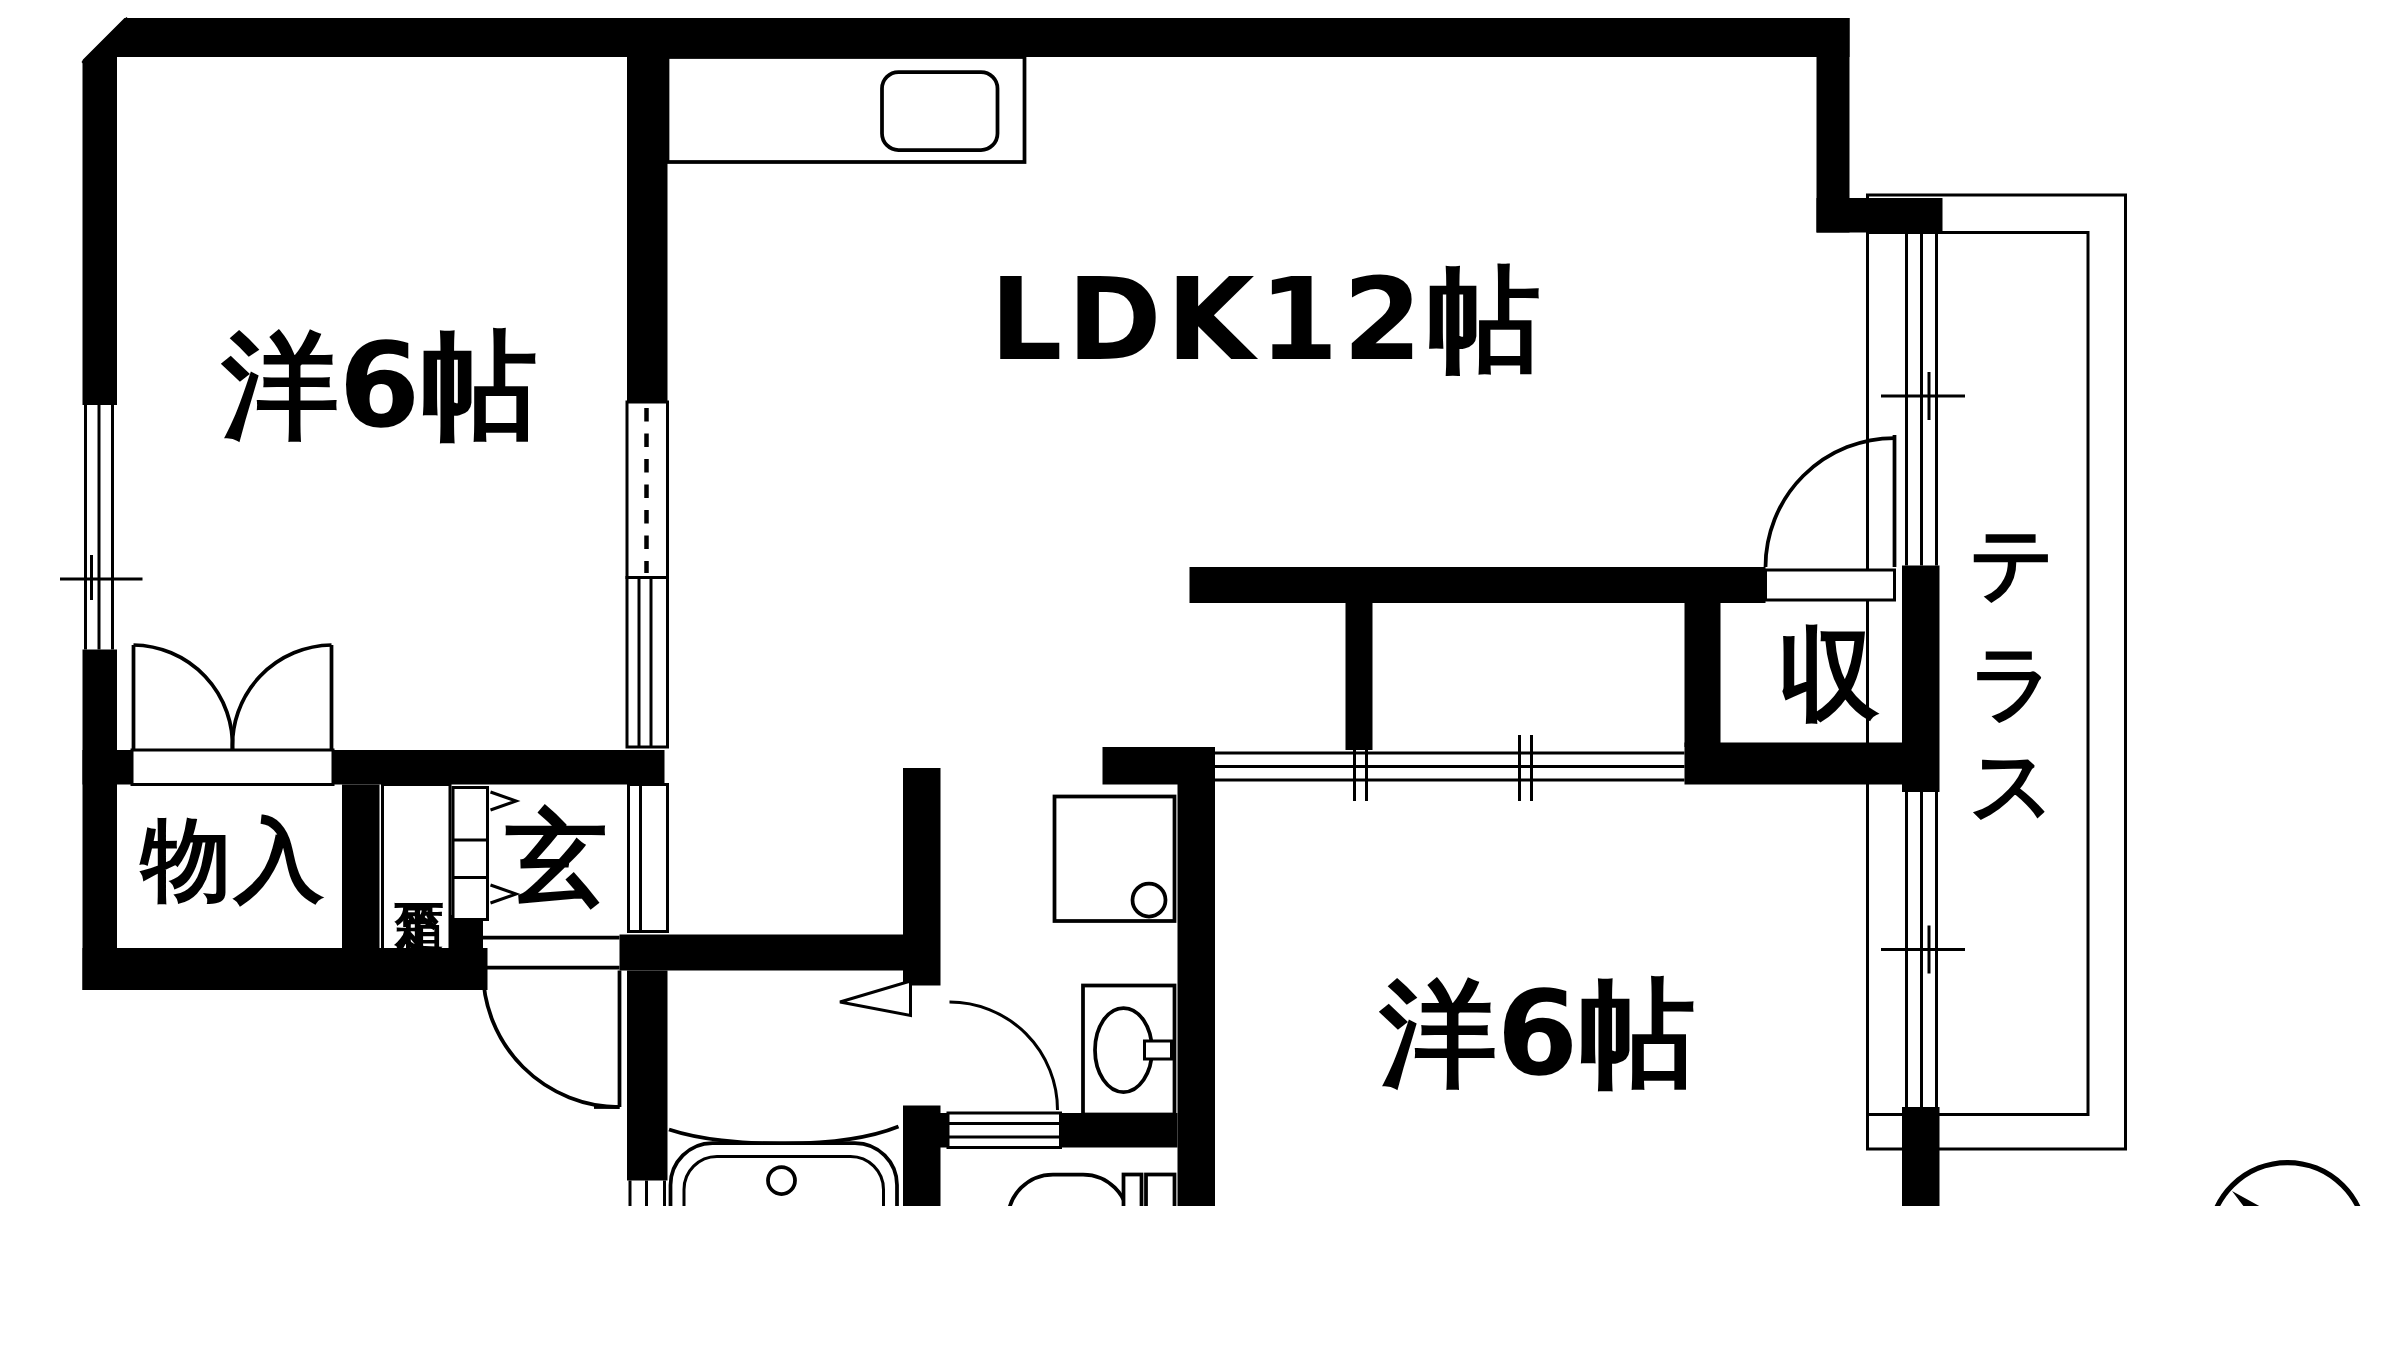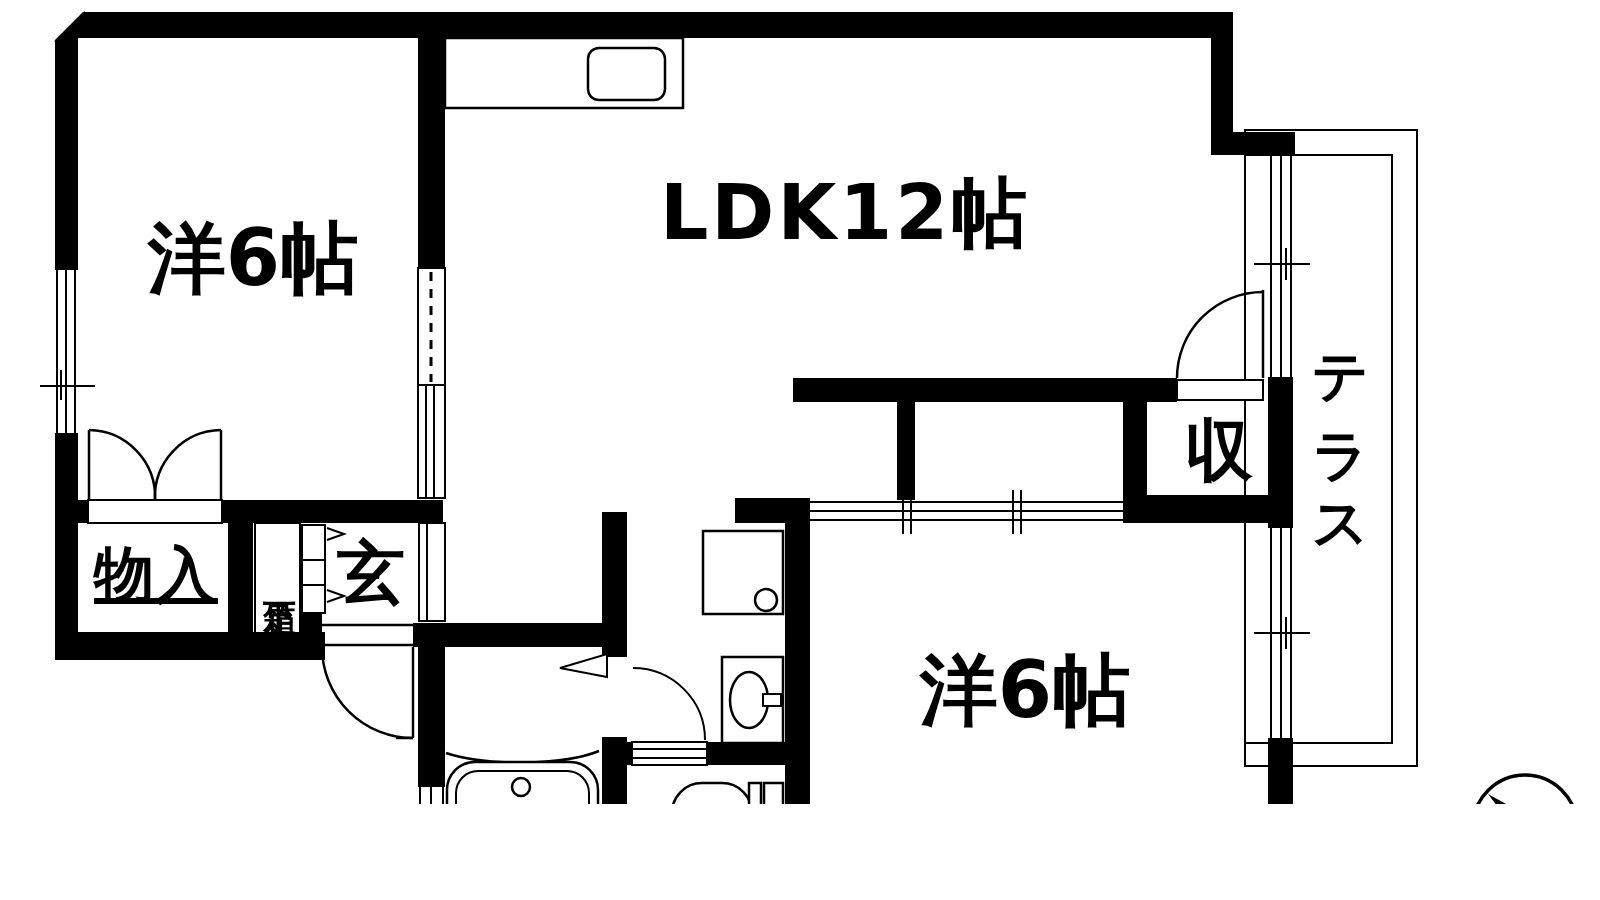--- a/index.html
+++ b/index.html
@@ -194,18 +194,18 @@
   <g>
     <circle cx="1525" cy="827" r="52" fill="#fff" stroke="#000" stroke-width="3.5"></circle>
     <polygon points="1488,794 1577,843 1553,852 1548,873" fill="#000"></polygon>
   </g>
 </svg>
 
 <div class="lbl room-big" style="left:253px;top:258px;">洋6帖</div>
 <div class="lbl room-ldk" style="left:845px;top:213px;">LDK12帖</div>
 <div class="lbl room-mid" style="left:1221px;top:451px;">収</div>
 <div class="lbl vert terrace-lbl" style="left:1341px;top:432px;">テラス</div>
-<div class="lbl room-sm" style="left:156px;top:574px;text-decoration:underline;">物入</div>
+<div class="lbl room-sm" style="left:156px;top:574px;">物入</div>
 <div class="lbl vert shoe-lbl" style="left:280px;top:578px;">下足箱</div>
 <div class="lbl room-mid" style="left:373px;top:573px;">玄</div>
 <div class="lbl room-big" style="left:1025px;top:690px;">洋6帖</div>
 
 </div>
 
 </body></html>

